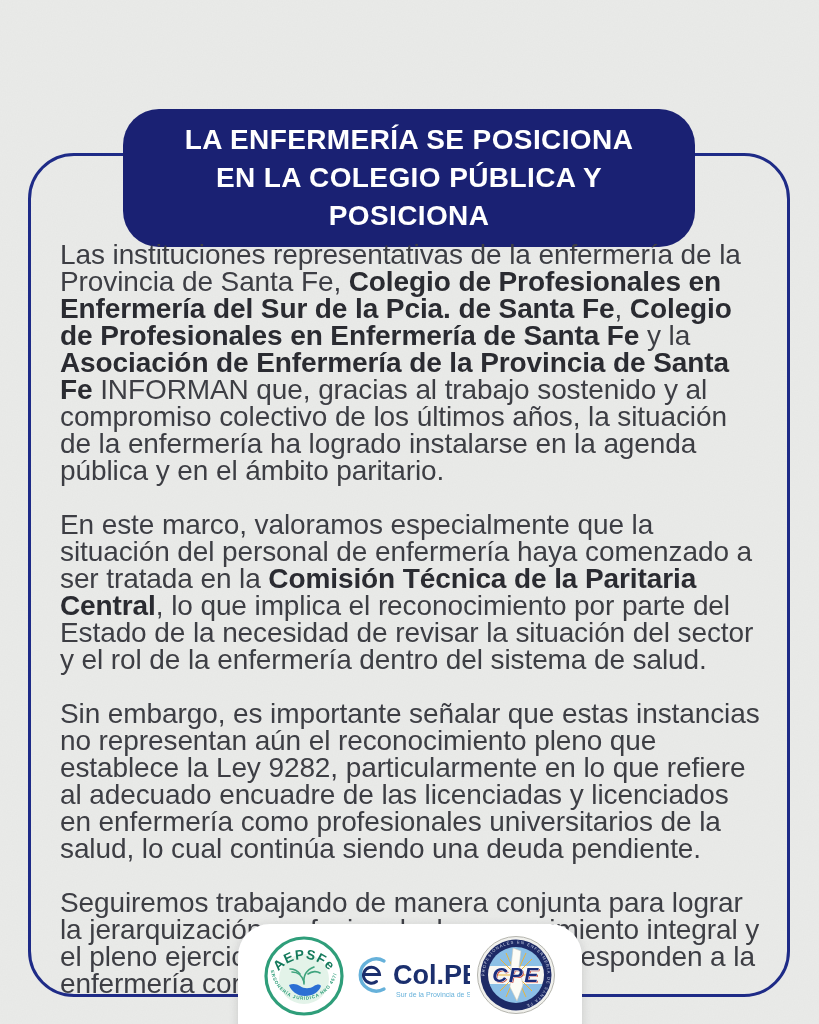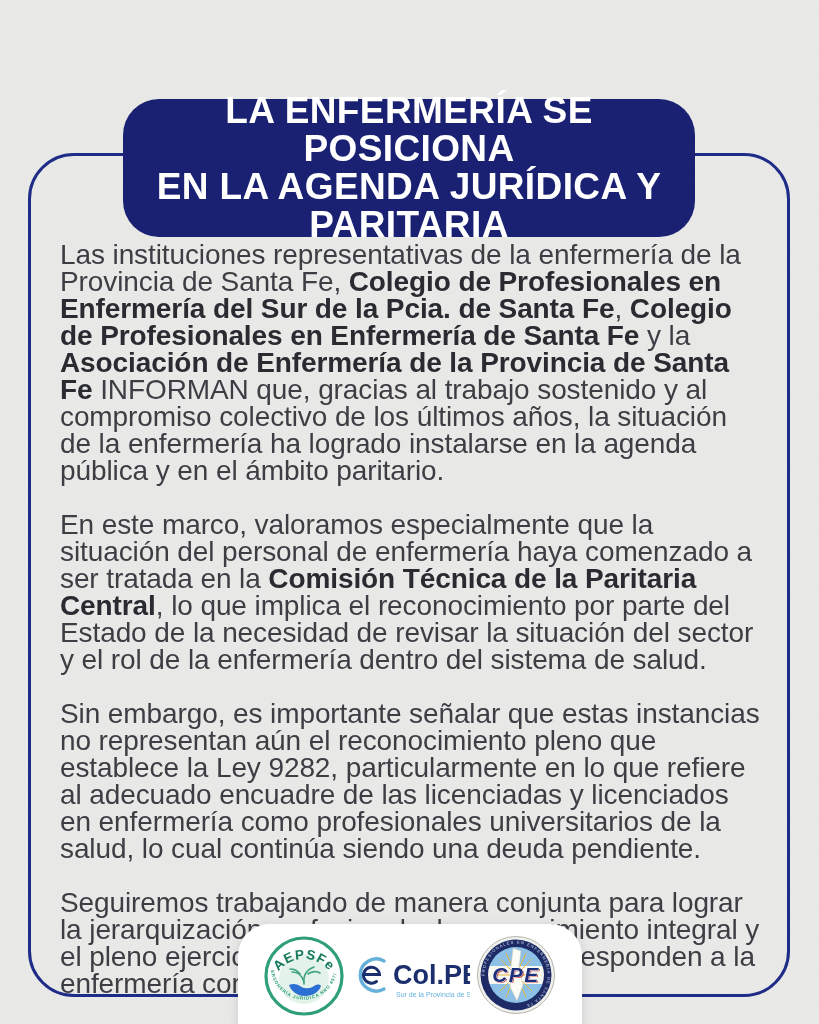--- a/index.html
+++ b/index.html
@@ -7,24 +7,24 @@
     position:relative;width:819px;height:1024px;overflow:hidden;
     background:#eaebe9;
     font-family:"Liberation Sans","DejaVu Sans",sans-serif;
   }
   .texture{position:absolute;inset:0;width:819px;height:1024px;z-index:0;pointer-events:none;}
   .card{
     position:absolute;left:28px;top:153px;width:762px;height:844px;
     border:3px solid #1e2b87;border-radius:46px;box-sizing:border-box;z-index:1;
   }
   .header-banner{
-    position:absolute;left:123px;top:99px;width:572px;height:138px;
+    position:absolute;left:123px;top:109px;width:572px;height:138px;
     background:#1a2173;border-radius:36px;z-index:2;
     display:flex;flex-direction:column;align-items:center;justify-content:center;
-    color:#ffffff;font-weight:bold;font-size:37px;line-height:38px;
+    color:#ffffff;font-weight:bold;font-size:28px;line-height:38px;
     text-align:center;letter-spacing:.4px;
   }
   .body-text{
     position:absolute;left:60px;top:241px;width:700px;z-index:2;
     color:#3d3e44;font-size:28px;line-height:27px;letter-spacing:-0.1px;
   }
   .body-text p{margin:0 0 27px 0;}
   .body-text .b{font-weight:bold;color:#2a2b31;}
   .logo-box{
     position:absolute;left:238px;top:924px;width:344px;height:130px;
@@ -46,22 +46,22 @@
       <feTurbulence type="fractalNoise" baseFrequency="0.8" numOctaves="2" stitchTiles="stitch"></feTurbulence>
       <feColorMatrix type="matrix" values="0 0 0 0 0.45  0 0 0 0 0.45  0 0 0 0 0.45  0 0 0 0.07 0"></feColorMatrix>
     </filter>
     <rect width="819" height="1024" filter="url(#grain)"></rect>
   </svg>
 
   <div class="card"></div>
 
   <div class="header-banner">
     <div>LA ENFERMERÍA SE POSICIONA</div>
-    <div>EN LA AGENDA JURÍDICA Y</div>
-    <div>PARITARIA</div>
+    <div>EN LA COLEGIO PÚBLICA Y</div>
+    <div>POSICIONA</div>
   </div>
 
   <div class="body-text">
       <p><span>Las instituciones representativas de la enfermería de la Provincia de Santa Fe, </span><span class="b">Colegio de Profesionales en Enfermería del Sur de la Pcia. de Santa Fe</span><span>, </span><span class="b">Colegio de Profesionales en Enfermería de Santa Fe</span><span> y la </span><span class="b">Asociación de Enfermería de la Provincia de Santa Fe</span><span>  INFORMAN que, gracias al trabajo sostenido y al compromiso colectivo de los últimos años, la situación de la enfermería ha logrado instalarse en la agenda pública y en el ámbito paritario.</span></p>
       <p><span>En este marco, valoramos especialmente que la situación del personal de enfermería haya comenzado a ser tratada en la </span><span class="b">Comisión Técnica de la Paritaria Central</span><span>, lo que implica el reconocimiento por parte del Estado de la necesidad de revisar la situación del sector y el rol de la enfermería dentro del sistema de salud.</span></p>
       <p><span>Sin embargo, es importante señalar que estas instancias no representan aún el reconocimiento pleno que establece la Ley 9282, particularmente en lo que refiere al adecuado encuadre de las licenciadas y licenciados en enfermería como profesionales universitarios de la salud, lo cual continúa siendo una deuda pendiente.</span></p>
       <p><span>Seguiremos trabajando de manera conjunta para lograr la jerarquización profesional, el reconocimiento integral y el pleno ejercicio de los derechos que corresponden a la enfermería como profesión de la salud.</span></p>
       <p><span class="b">Este es un paso importante, pero es solo el comienzo.</span></p>
     </div>
 

